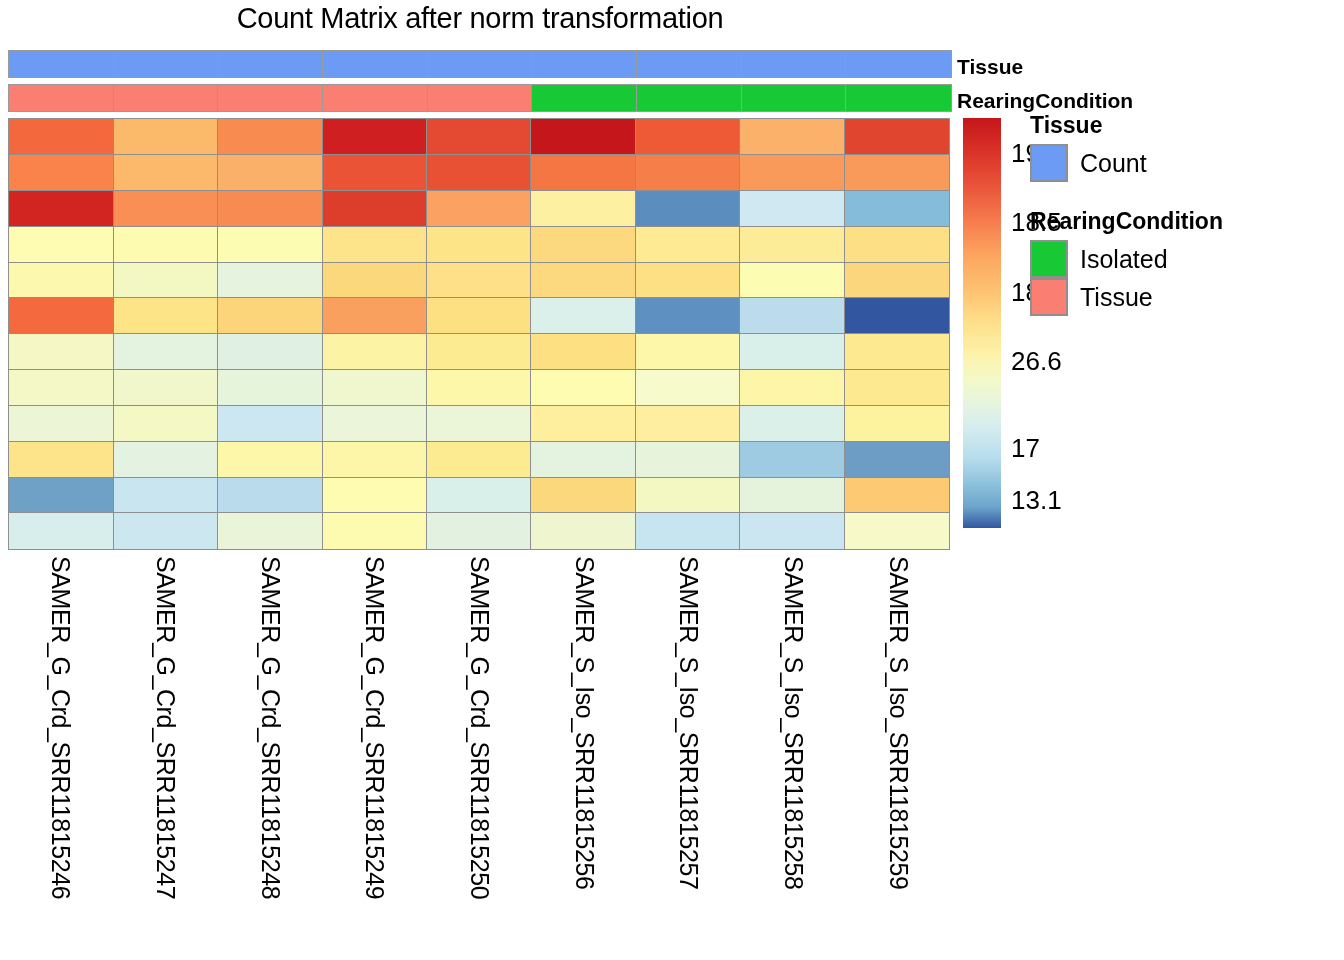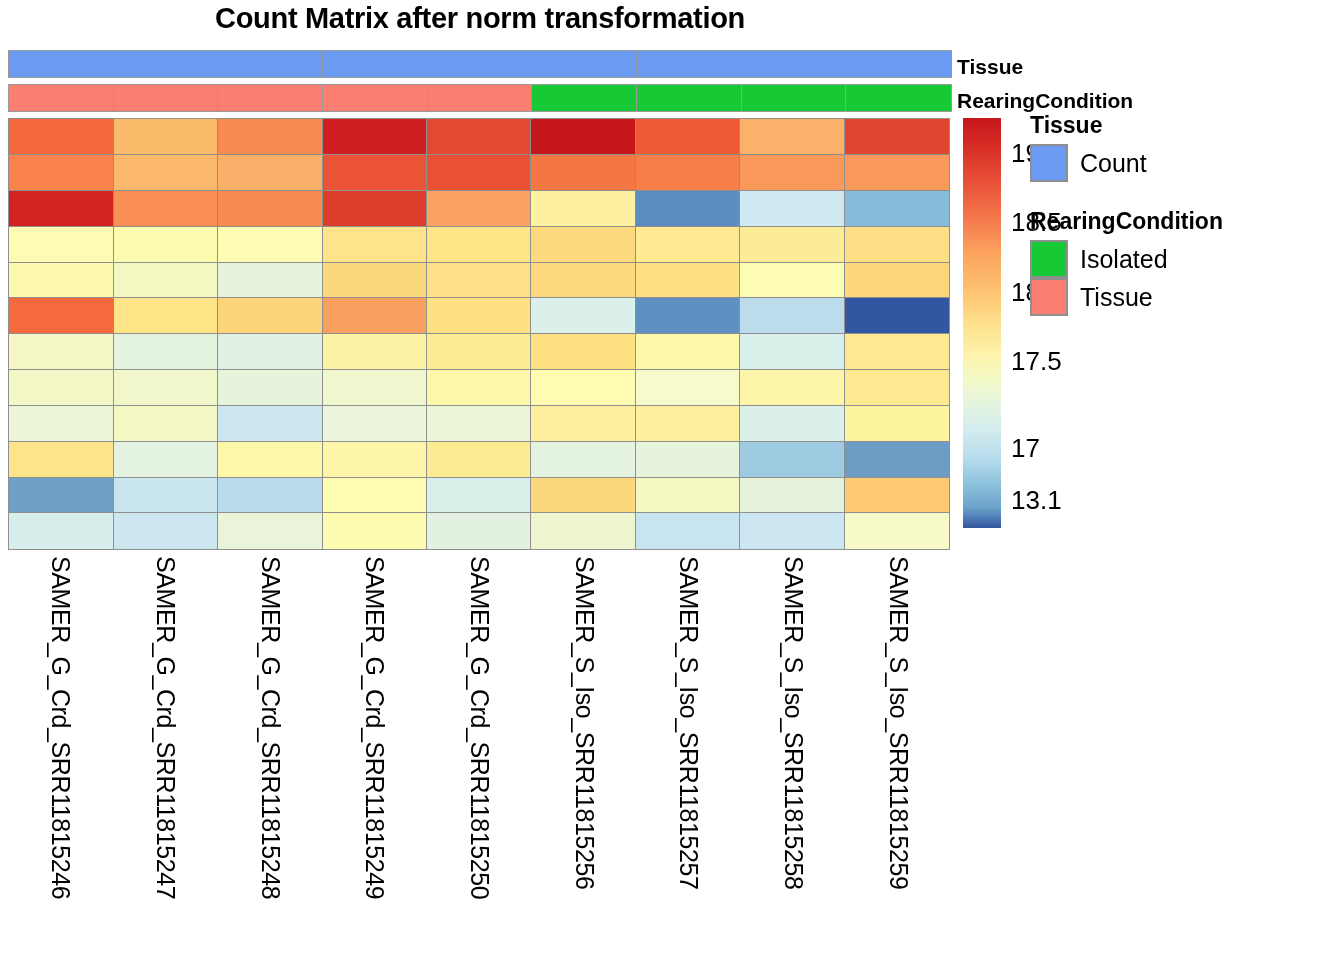--- a/index.html
+++ b/index.html
@@ -20,21 +20,21 @@
   }
 
   
   #title {
     position: absolute;
     left: 0;
     top: 2px;
     width: 960px;
     text-align: center;
     font-size: 29px;
-    font-weight: bold;
+    font-weight: normal;
     color: #000000;
     letter-spacing: -0.3px;
     white-space: nowrap;
   }
 
   
   .ann-row {
     position: absolute;
     left: 8px;
     height: 28px;
@@ -338,21 +338,21 @@
       <div class="col-label-slot">
         <span class="col-label">SAMER_S_Iso_SRR11815259</span>
       </div>
     </div>
 
   <div id="colorbar-wrap">
     <div id="colorbar"></div>
   <div class="cb-tick" style="top: 34.7458px;">19</div>
       <div class="cb-tick" style="top: 104.237px;">18.5</div>
       <div class="cb-tick" style="top: 173.729px;">18</div>
-      <div class="cb-tick" style="top: 243.22px;">17.5</div>
+      <div class="cb-tick" style="top: 243.22px;">26.6</div>
       <div class="cb-tick" style="top: 330px;">17</div>
       <div class="cb-tick" style="top: 382.203px;">13.1</div>
     </div>
 
 <div class="legend-title" style="left: 1030px; top: 112px;">Tissue</div>
     <div class="legend-swatch" style="left: 1030px; top: 144px; background: rgb(107, 155, 242);"></div>
     <div class="legend-label" style="left: 1080px; top: 149px;">Count</div>
     <div class="legend-title" style="left: 1030px; top: 208px;">RearingCondition</div>
     <div class="legend-swatch" style="left: 1030px; top: 240px; background: rgb(24, 201, 54);"></div>
     <div class="legend-label" style="left: 1080px; top: 245px;">Isolated</div>

